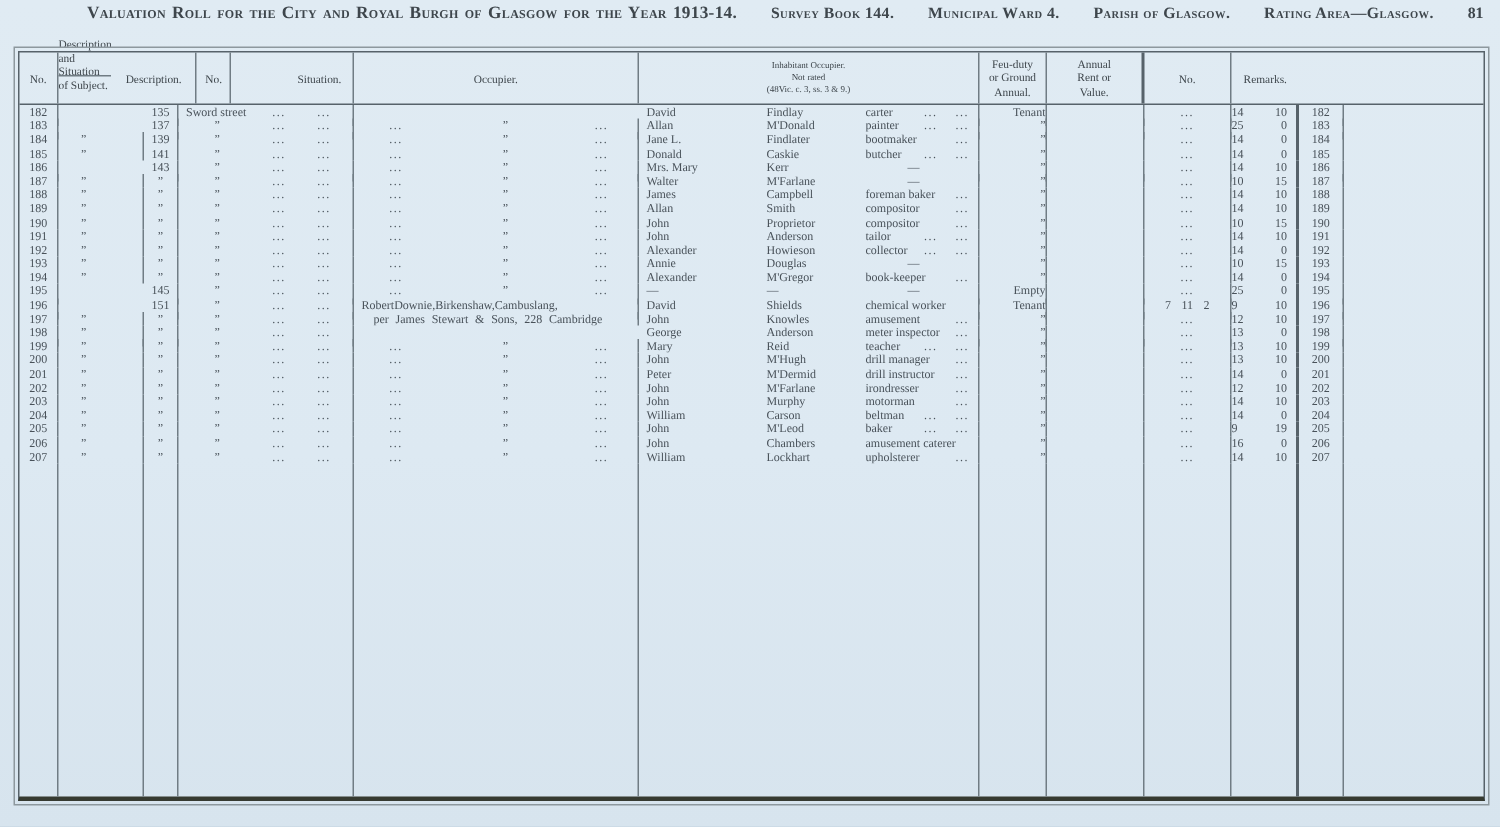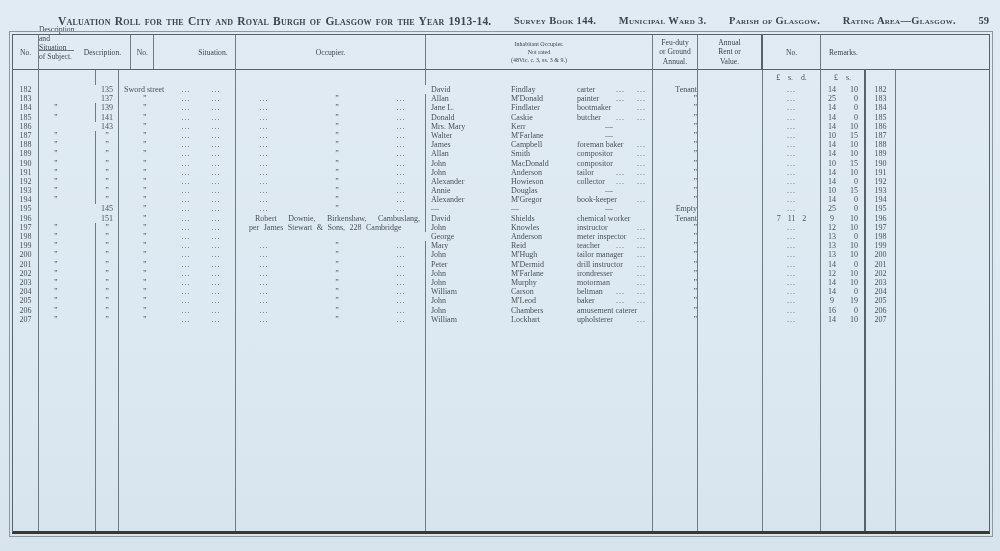--- a/index.html
+++ b/index.html
@@ -11,22 +11,22 @@
   }
   html,body{margin:0;padding:0;background:#c9d8e4;}
   .page{
     position:relative;width:1000px;height:551px;overflow:hidden;
     background:linear-gradient(180deg,#e0ebf3 0%,#dde9f2 55%,#d7e4ee 100%);
     font-family:"Liberation Serif","DejaVu Serif",serif;
     color:var(--ink);
   }
   
   .topline{
-    position:absolute;top:15px;left:58px;right:11px;
-    display:flex;align-items:flex-start;justify-content:space-between;
+    position:absolute;top:3px;left:58px;right:11px;
+    display:flex;align-items:flex-end;justify-content:space-between;
     font-variant:small-caps;font-weight:bold;color:var(--ink-dark);
     white-space:nowrap;
   }
   .title{font-size:11.5px;letter-spacing:.2px;word-spacing:1px;}
   .topitem{font-size:10.5px;letter-spacing:.3px;}
   .pagenum{font-size:10.5px;}
   
   .vtable{
     position:absolute;left:12px;top:34px;width:978px;height:500px;
     box-sizing:border-box;
@@ -61,53 +61,53 @@
   
   .csit{display:flex;}
   .s1{width:52px;padding-left:5px;box-sizing:border-box;}
   .sdit{padding-left:24px;}
   .sd{width:30px;text-align:center;}
   
   .p-dit{display:flex;}
   .pd1{width:56px;text-align:center;}
   .pd2{width:90px;text-align:center;}
   .pd3{width:38px;text-align:center;}
-  .p-j1{display:flex;justify-content:space-between;padding:0 5px;margin-left:14px;}
+  .p-j1{display:flex;padding:0 5px;}
   .p-j2{padding-left:13px;word-spacing:2.5px;}
   
   .cten{display:flex;}
   .tn1{width:85px;padding-left:5px;box-sizing:border-box;overflow:hidden;}
   .tn2{width:66px;overflow:hidden;}
   .toc{flex:1;display:flex;overflow:hidden;}
   .octext{flex:1;overflow:hidden;}
   .odash{padding-left:28px;}
   .odg{width:21px;text-align:center;}
   
   .cocc{text-align:right;}
   .cfeu{text-align:center;}
   .feu-val{word-spacing:5px;}
   .crent{display:flex;justify-content:flex-end;padding-right:6px;box-sizing:border-box;}
-  .rp{width:22px;text-align:center;}
+  .rp{width:22px;text-align:left;}
   .rshil{width:15px;text-align:right;}
   
   .tfill{flex:1;}
   .tfill>div{height:100%;}
 </style>
 </head>
 <body>
 
 <div class="page">
 
   <div class="topline">
     <span class="title">Valuation Roll for the City and Royal Burgh of Glasgow for the Year 1913-14.</span>
     <span class="topitem">Survey Book 144.</span>
-    <span class="topitem">Municipal Ward 3.</span>
+    <span class="topitem">Municipal Ward 4.</span>
     <span class="topitem">Parish of Glasgow.</span>
     <span class="topitem">Rating Area—Glasgow.</span>
-    <span class="pagenum">59</span>
+    <span class="pagenum">81</span>
   </div>
 
   <div class="vtable">
 
     <div class="thead grid">
       <div class="hc bR">No.</div>
       <div class="grp bR">
         <div class="grp-top">Description and Situation of Subject.</div>
         <div class="grp-sub">
           <div class="hc bR">Description.</div>
@@ -122,34 +122,20 @@
       <div class="hc bR lines3">Feu-duty
 or Ground
 Annual.</div>
       <div class="hc bR2 lines3">Annual
 Rent or
 Value.</div>
       <div class="hc bR">No.</div>
       <div class="hc">Remarks.</div>
     </div>
 
-    <div class="currow grid">
-        <div class="cur bR"></div>
-        <div class="cur bR"></div>
-        <div class="cur bR"></div>
-        <div class="cur bR"></div>
-        <div class="cur bR"></div>
-        <div class="cur bR"></div>
-        <div class="cur bR"></div>
-        <div class="cur bR"></div>
-        <div class="cur bR">£ s. d.</div>
-        <div class="cur bR2">£ s.</div>
-        <div class="cur bR"></div>
-        <div class="cur "></div>
-      </div>
 
     <div class="tbody">
         <div class="trow grid">
           <div class="c cn bR">182</div>
           <div class="c bR pl6">House</div>
           <div class="c cn bR">135</div>
           <div class="c csit bR">
             <div class="s1">Sword street</div>
             <div class="sd dots">...</div>
             <div class="sd dots">...</div>
@@ -407,21 +393,21 @@
             <div class="sd dots">...</div>
             <div class="sd dots">...</div>
           </div>
           <div class="c bR p-dit">
             <div class="pd1 dots">...</div>
             <div class="pd2 dit">”</div>
             <div class="pd3 dots">...</div>
           </div>
           <div class="c cten bR">
             <div class="tn1">John</div>
-            <div class="tn2">MacDonald</div>
+            <div class="tn2">Proprietor</div>
             <div class="toc">
               <div class="octext">compositor</div>
               <div class="odg dots">...</div>
             </div>
           </div>
           <div class="c cocc bR dit">”</div>
           <div class="c bR"></div>
           <div class="c cfeu bR dots">...</div>
           <div class="c crent bR2">
             <div class="rp">10</div>
@@ -629,21 +615,21 @@
           <div class="c csit bR">
             <div class="s1 sdit dit">”</div>
             <div class="sd dots">...</div>
             <div class="sd dots">...</div>
           </div>
           <div class="c bR p-j2">per James Stewart &amp; Sons, 228 Cambridge</div>
           <div class="c cten bR">
             <div class="tn1">John</div>
             <div class="tn2">Knowles</div>
             <div class="toc">
-              <div class="octext">instructor</div>
+              <div class="octext">amusement</div>
               <div class="odg dots">...</div>
             </div>
           </div>
           <div class="c cocc bR dit">”</div>
           <div class="c bR"></div>
           <div class="c cfeu bR dots">...</div>
           <div class="c crent bR2">
             <div class="rp">12</div>
             <div class="rshil">10</div>
           </div>
@@ -722,21 +708,21 @@
           </div>
           <div class="c bR p-dit">
             <div class="pd1 dots">...</div>
             <div class="pd2 dit">”</div>
             <div class="pd3 dots">...</div>
           </div>
           <div class="c cten bR">
             <div class="tn1">John</div>
             <div class="tn2">M'Hugh</div>
             <div class="toc">
-              <div class="octext">tailor manager</div>
+              <div class="octext">drill manager</div>
               <div class="odg dots">...</div>
             </div>
           </div>
           <div class="c cocc bR dit">”</div>
           <div class="c bR"></div>
           <div class="c cfeu bR dots">...</div>
           <div class="c crent bR2">
             <div class="rp">13</div>
             <div class="rshil">10</div>
           </div>

